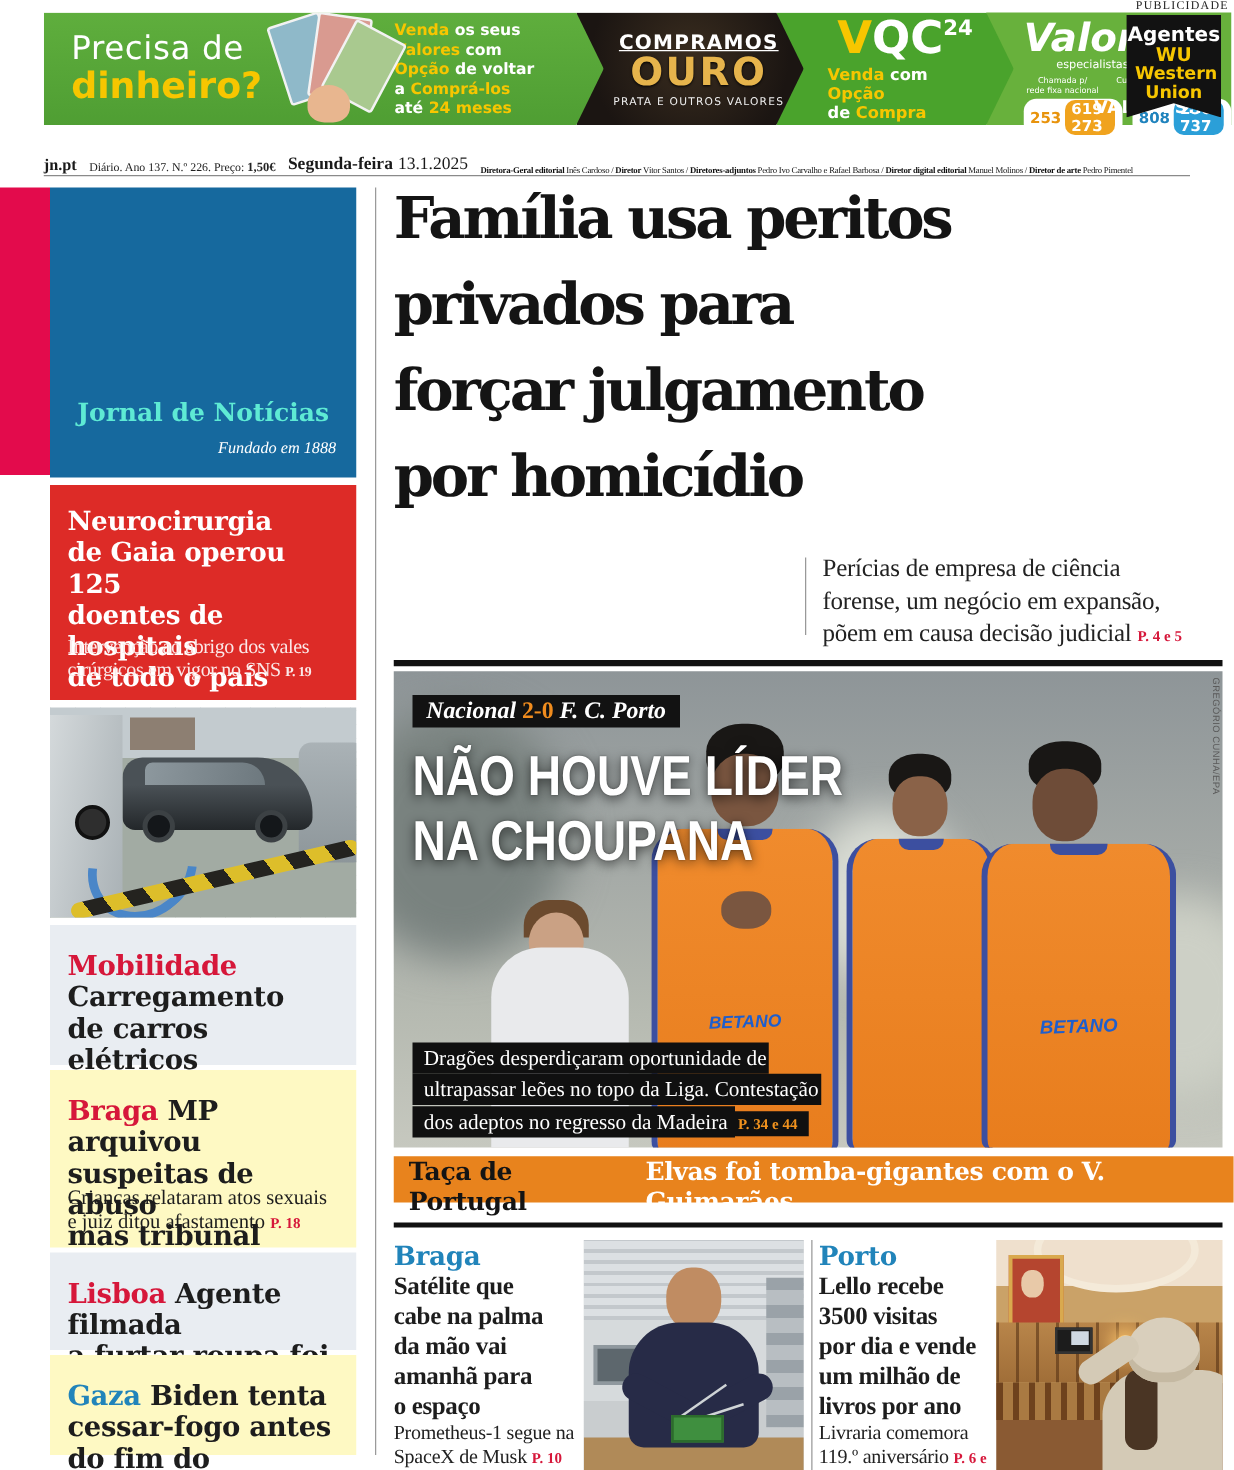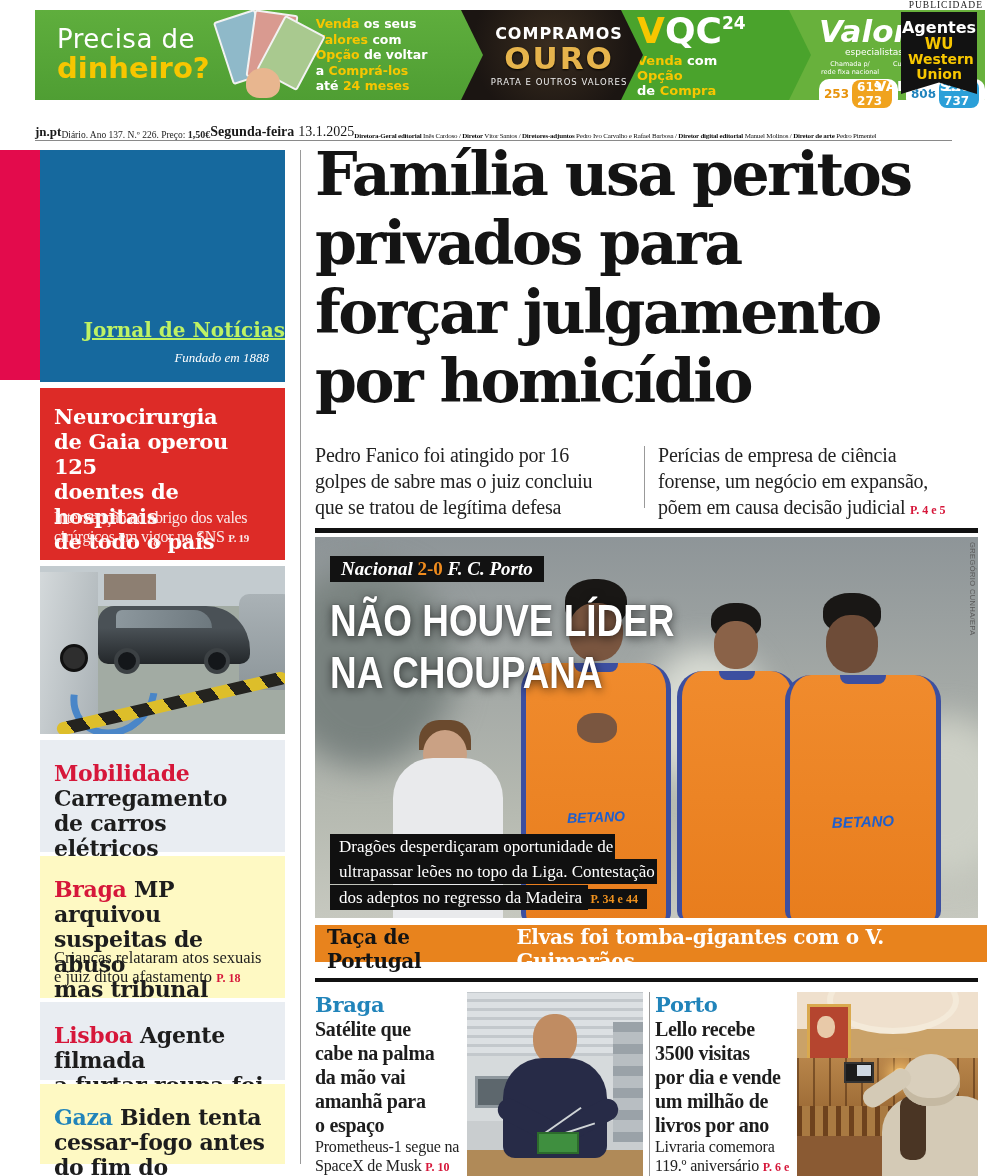--- a/index.html
+++ b/index.html
@@ -7,34 +7,34 @@
         font-family:"Liberation Serif",serif;color:#1a1a1a;}
 
   
   .publicidade{position:absolute;top:0;right:4px;font-size:9.5px;letter-spacing:1px;color:#222;font-family:"Liberation Serif",serif;}
   .ad{position:absolute;left:35px;top:10px;width:950px;height:90px;display:flex;font-family:"DejaVu Sans",sans-serif;}
   .ad-sec{position:relative;height:90px;}
   .chev{clip-path:polygon(0 0,calc(100% - 22px) 0,100% 50%,calc(100% - 22px) 100%,0 100%);}
   .ad-green{width:448px;background:linear-gradient(180deg,#5fae3d,#4f9e33);z-index:4;display:flex;align-items:center;}
   .ad-dark{width:182px;margin-left:-22px;background:radial-gradient(circle at 50% 40%,#3a2d1f 0%,#1b1512 75%);z-index:3;
            display:flex;flex-direction:column;align-items:center;justify-content:center;padding-left:14px;box-sizing:border-box;}
-  .ad-vqc{width:190px;margin-left:-22px;background:#4aa32c;z-index:2;display:flex;flex-direction:column;align-items:flex-start;justify-content:center;padding-left:16px;box-sizing:border-box;}
+  .ad-vqc{width:190px;margin-left:-22px;background:#4aa32c;z-index:2;display:flex;flex-direction:column;align-items:center;justify-content:center;padding-left:16px;box-sizing:border-box;}
   .ad-val{flex:1;margin-left:-22px;background:#68b13c;z-index:1;padding-left:30px;box-sizing:border-box;}
   .hook{padding-left:22px;line-height:1.05;}
   .hook-1{color:#fff;font-size:26px;letter-spacing:.5px;}
   .hook-2{color:#f7c600;font-size:29px;font-weight:bold;}
   .money{position:relative;width:92px;height:86px;margin-left:6px;flex:0 0 auto;}
   .bill{position:absolute;border-radius:3px;border:2px solid #f2f2f2;}
   .bill1{width:40px;height:62px;background:#8fb9c9;transform:rotate(-18deg);left:6px;top:2px;}
   .bill2{width:40px;height:64px;background:#d99a90;transform:rotate(8deg);left:34px;top:0;}
   .bill3{width:42px;height:58px;background:#a9c98f;transform:rotate(28deg);left:52px;top:10px;}
   .hand{position:absolute;left:30px;bottom:0;width:34px;height:30px;background:#e8b68f;border-radius:50% 50% 40% 40%;}
   .promo{margin-left:8px;font-size:12.5px;line-height:15.5px;color:#fff;font-weight:bold;}
   .hi{color:#f7c600;}
-  .gold-top{color:#fff;font-size:16px;font-weight:bold;letter-spacing:1px;}
+  .gold-top{color:#fff;font-size:16px;font-weight:bold;letter-spacing:1px;text-decoration:underline;}
   .gold-big{color:#e6b44c;font-size:31px;font-weight:bold;letter-spacing:2px;line-height:1;text-shadow:0 1px 2px #000;}
   .gold-bot{color:#eee;font-size:8.5px;letter-spacing:1px;margin-top:3px;}
   .vqc-logo{line-height:1;}
   .vqc-v{color:#f7c600;font-size:36px;font-weight:bold;}
   .vqc-qc{color:#fff;font-size:36px;font-weight:bold;}
   .vqc-24{color:#fff;font-size:17px;font-weight:bold;vertical-align:14px;}
   .vqc-tag{font-size:13px;color:#fff;margin-top:4px;line-height:15px;font-weight:bold;text-align:left;width:124px;}
   .val-brand{color:#fff;font-size:31px;font-weight:bold;font-style:italic;line-height:1;margin-top:6px;font-family:"DejaVu Sans",sans-serif;}
   .val-sub{font-size:9px;color:#fff;margin:0 0 3px 26px;}
   .val-sub b{color:#7a2e12;}
@@ -47,36 +47,36 @@
   .pill2 .pre{color:#1f83bd;} .pill2 .num{background:#2b9fd8;}
   .val-site{position:absolute;right:8px;bottom:6px;color:#fff;font-size:14px;font-weight:bold;letter-spacing:.5px;}
   .wu{position:absolute;right:8px;top:2px;width:76px;height:82px;background:#121212;
       clip-path:polygon(0 0,100% 0,100% 100%,50% 86%,0 100%);text-align:center;padding-top:6px;box-sizing:border-box;}
   .wu-ag{color:#fff;font-size:16px;font-weight:bold;}
   .wu-wu{color:#f7c600;font-size:15px;font-weight:bold;line-height:15px;}
   .wu-name{color:#f7c600;font-size:14px;font-weight:bold;line-height:15px;width:62px;margin:0 auto;}
 
   
   .masthead{position:absolute;left:35px;top:112px;width:917px;height:28px;border-bottom:1px solid #8a8a8a;
-            display:flex;align-items:flex-end;white-space:nowrap;}
+            display:flex;align-items:flex-end;gap:10px;white-space:nowrap;}
   .mh-site{font-weight:bold;font-size:13px;}
   .mh-issue{font-size:9.5px;color:#222;}
   .mh-issue b{font-size:10px;}
   .mh-day{font-weight:bold;font-size:14px;}
   .mh-date{font-size:14px;}
   .mh-staff{font-size:7px;letter-spacing:-.2px;color:#111;}
   .mh-staff .sp:not(:last-child)::after{content:" / ";}
   .mh-staff b{font-size:7px;}
 
   
   .strip{position:absolute;left:0;top:150px;width:40px;height:230px;background:#e30b4c;}
   .jnlogo{position:absolute;left:40px;top:150px;width:245px;height:232px;background:#16699e;overflow:hidden;}
   .jn-glyph{position:absolute;top:-26px;left:50%;transform:translateX(-50%);color:#fff;
             font-family:"DejaVu Sans",sans-serif;font-weight:bold;font-size:152px;letter-spacing:-12px;}
-  .jn-name{position:absolute;bottom:40px;width:100%;text-align:right;color:#bef264;font-weight:bold;font-size:20px;font-family:"DejaVu Serif",serif;text-decoration:underline;}
+  .jn-name{position:absolute;bottom:40px;width:100%;text-align:center;color:#5eead4;font-weight:bold;font-size:20px;font-family:"DejaVu Serif",serif;}
   .jn-founded{position:absolute;bottom:16px;right:16px;color:#fff;font-style:italic;font-size:13px;}
   .redbox{position:absolute;left:40px;top:388px;width:245px;height:172px;background:#dd2b27;color:#fff;box-sizing:border-box;padding:16px 12px 10px 14px;}
   .redbox-h{font-family:"DejaVu Serif",serif;font-weight:bold;font-size:21px;line-height:25px;letter-spacing:-.3px;white-space:pre-line;}
   .redbox-d{position:absolute;left:14px;bottom:12px;font-size:16px;line-height:19px;letter-spacing:-.3px;white-space:pre-line;color:#fbe9e9;}
   .redbox-d b{font-size:11px;}
 
   .sideitem{position:absolute;left:40px;width:245px;box-sizing:border-box;padding:21px 12px 8px 14px;
             font-family:"DejaVu Serif",serif;}
   .side-h{font-weight:bold;font-size:22px;line-height:25px;letter-spacing:-.3px;white-space:pre-line;color:#1d1d1d;}
   .tag-red{color:#d6173a;font-weight:bold;}
@@ -98,21 +98,21 @@
   .w1{left:16px;} .w2{right:20px;}
   .ev-car2{position:absolute;right:-8px;top:28px;width:54px;height:96px;background:linear-gradient(180deg,#aab2b6,#8d969a);border-radius:10px;}
   .ev-charger{position:absolute;left:0;top:6px;width:58px;height:162px;background:linear-gradient(100deg,#d4d9db,#a9b1b5);}
   .ev-sock{position:absolute;left:20px;top:78px;width:22px;height:22px;background:#2e2e2e;border-radius:50%;border:3px solid #111;}
   .ev-cable{position:absolute;left:28px;top:88px;width:78px;height:66px;border:7px solid #4a86c8;border-top-color:transparent;border-right-color:transparent;border-radius:50%;transform:rotate(-40deg);}
   .ev-bar{position:absolute;left:14px;bottom:24px;width:236px;height:13px;border-radius:7px;transform:rotate(-13deg);
           background:repeating-linear-gradient(65deg,#ddbe2a 0 15px,#24231f 15px 30px);}
 
   
   .lead-h{position:absolute;left:315px;top:140px;width:665px;font-family:"DejaVu Serif",serif;font-weight:bold;
-          font-size:60px;line-height:69px;letter-spacing:-2.5px;color:#141414;white-space:pre-line;}
+          font-size:46px;line-height:69px;letter-spacing:-2.5px;color:#141414;white-space:pre-line;}
   .dek{position:absolute;top:442px;font-size:20px;line-height:26px;color:#222;white-space:pre-line;letter-spacing:-.2px;}
   .dek-l{left:315px;width:330px;}
   .dek-r{left:658px;width:322px;}
   .dek .pref{font-size:12px;}
   .dek-rule{position:absolute;left:644px;top:446px;width:1px;height:62px;background:#999;}
   .toprule{position:absolute;left:315px;top:528px;width:663px;height:5px;background:#111;}
 
   
   .photo{position:absolute;left:315px;top:537px;width:663px;height:381px;overflow:hidden;
          background:linear-gradient(180deg,#8e9598 0%,#a4a9a6 40%,#b6bab1 72%,#c6c8bf 100%);}
@@ -320,23 +320,20 @@
   <div class="sideitem bg-gray" style="top:1084px;height:80px;">
     <div class="side-h"><span class="tag-blue">Gaza </span><span>Biden tenta
 cessar-fogo antes
 do fim do mandato </span></div>
   </div>
 
   <h1 class="lead-h" style="margin:0;">Família usa peritos
 privados para
 forçar julgamento
 por homicídio</h1>
-  <div class="dek dek-l">Pedro Fanico foi atingido por 16
-golpes de sabre mas o juiz concluiu
-que se tratou de legítima defesa</div>
   <div class="dek-rule"></div>
   <div class="dek dek-r"><span>Perícias de empresa de ciência
 forense, um negócio em expansão,
 põem em causa decisão judicial </span><span class="pref">P. 4 e 5</span></div>
   <div class="toprule"></div>
 
   <div class="photo">
     <div class="blob" style="left:-40px;top:30px;width:180px;height:200px;background:#79827f;"></div>
     <div class="blob" style="left:330px;top:110px;width:120px;height:140px;background:#d9dcd4;"></div>
     <div class="blob" style="left:560px;top:180px;width:140px;height:160px;background:#cdd0c6;"></div>

